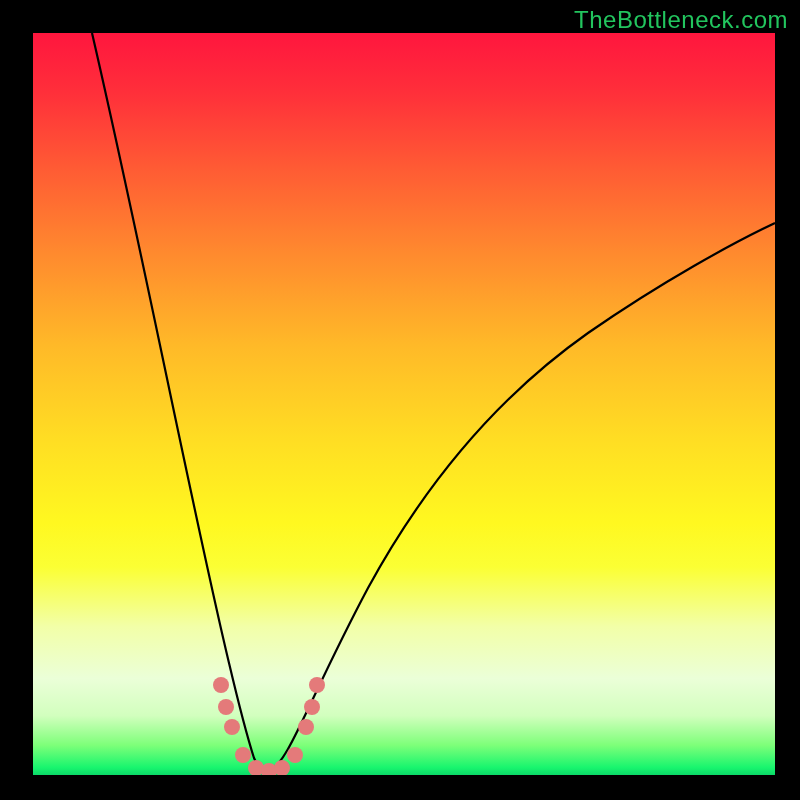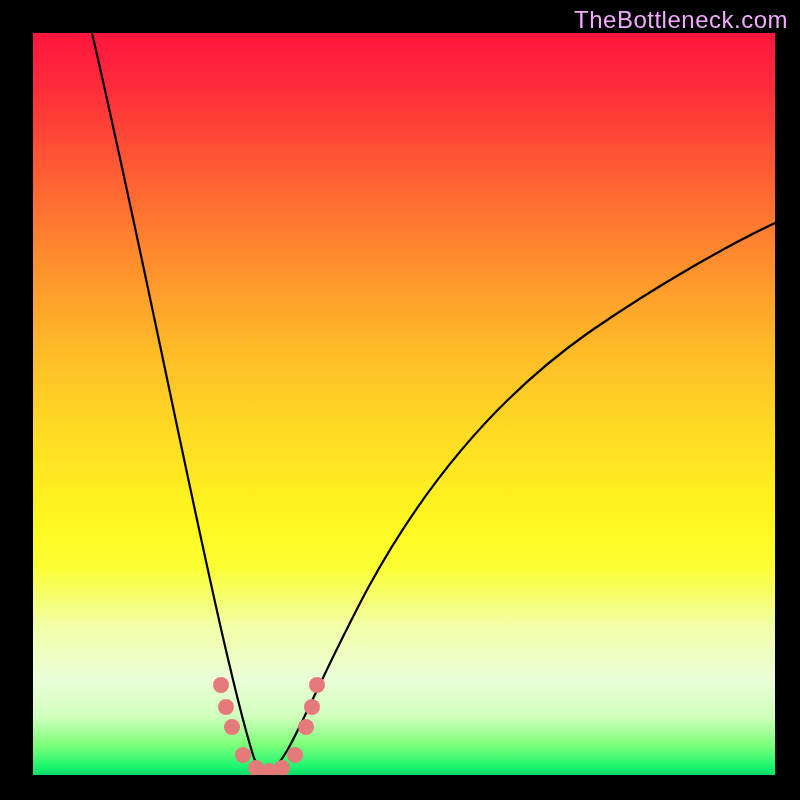--- a/index.html
+++ b/index.html
@@ -14,21 +14,21 @@
   .frame {
     position: absolute;
     top: 0; left: 0;
     width: 800px; height: 800px;
     background: #000;
   }
   .watermark {
     position: absolute;
     top: 6px;
     right: 12px;
-    color: #f0abfc;
+    color: #22c55e;
     font-size: 24px;
     font-weight: 400;
     letter-spacing: 0.5px;
     z-index: 5;
   }
   .plot {
     position: absolute;
     top: 33px;
     left: 33px;
     width: 742px;

